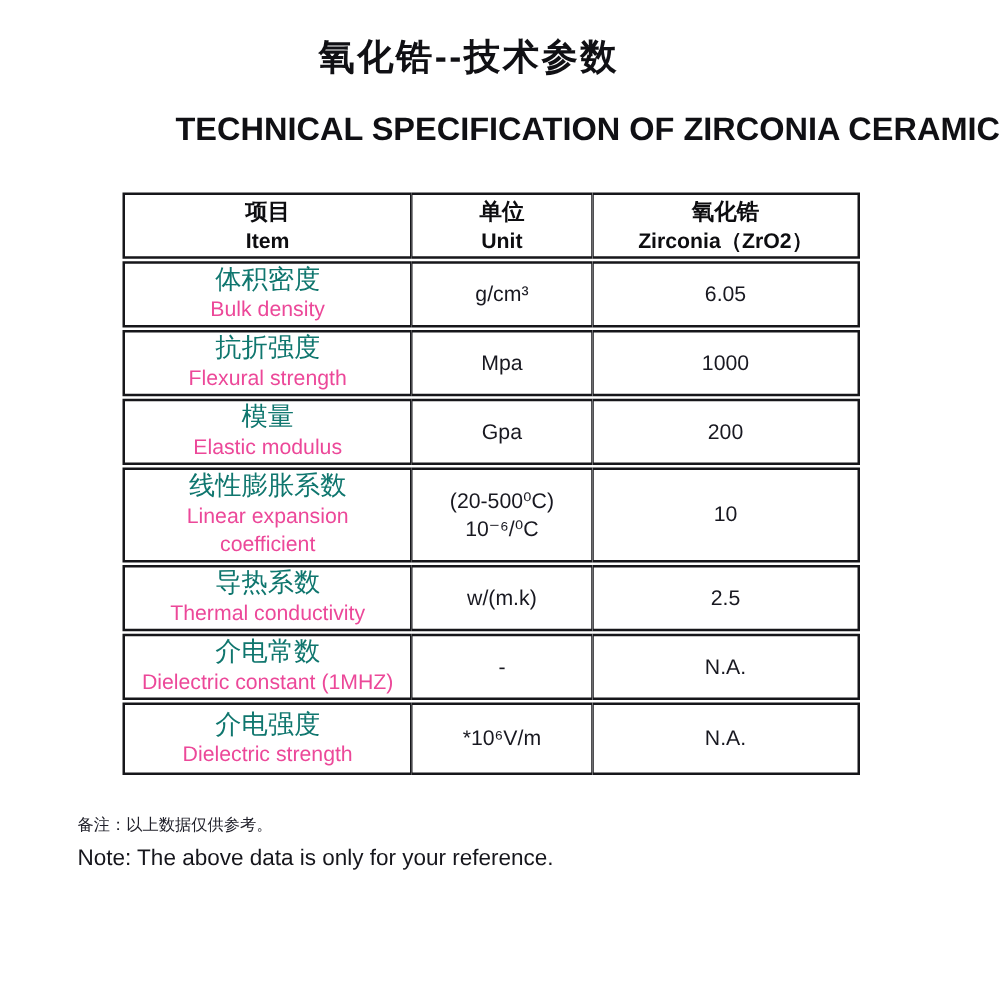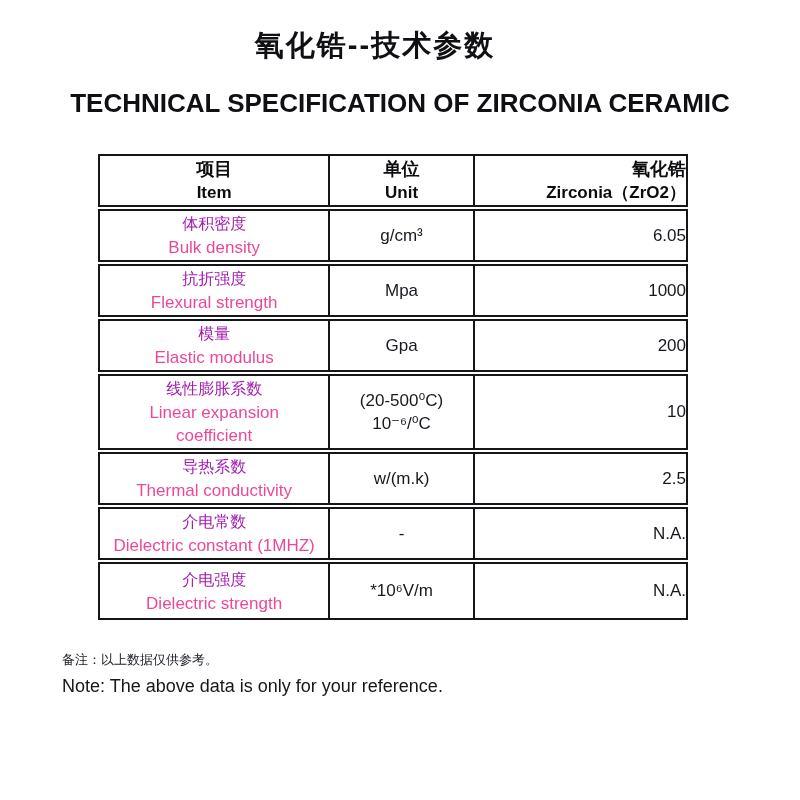--- a/index.html
+++ b/index.html
@@ -18,21 +18,21 @@
     position: relative;
     left: -25px;
     font-size: 29px;
     font-weight: bold;
     letter-spacing: 2px;
     color: #101014;
     font-family: "Liberation Sans", "DejaVu Sans", sans-serif;
   }
   .title-en {
     margin-top: 22px;
-    text-align: center;
+    text-align: right;
     font-size: 26px;
     font-weight: bold;
     letter-spacing: 0px;
     color: #101014;
     white-space: nowrap;
   }
 
   table.spec {
     margin: 33px 0 0 98px;
     width: 590px;
@@ -47,29 +47,29 @@
   td {
     border: 2px solid #16161a;
     border-left-width: 1px;
     border-right-width: 1px;
     text-align: center;
     vertical-align: middle;
     padding: 1px 0;
     background: #ffffff;
   }
   td:first-child { border-left-width: 2px; }
-  td:last-child  { border-right-width: 2px; text-align: right; }
+  td:last-child  { border-right-width: 2px; }
 
   tr.hdr td { height: 47px; }
   tr.std td { height: 45px; }
   tr.tall td { height: 70px; }
   tr.last td { height: 52px; }
 
   .lines { white-space: pre-line; line-height: 23px; font-size: 17px; }
-  .zh-line { font-size: 16px; line-height: 24px; color: #a21caf; }
+  .zh-line { font-size: 21px; line-height: 24px; color: #0f766e; }
   .en-line { font-size: 17px; line-height: 23px; white-space: pre-line; color: #ec4899; }
 
   tr.hdr .zh-line { font-weight: bold; font-size: 18px; color: #0d0d10; }
   tr.hdr .en-line { font-weight: bold; font-size: 17px; color: #0d0d10; }
 
   .unit-cell, .value-cell { font-size: 17px; color: #181820; margin-top: 45px; }
 
   .notes { margin: 25px 0 0 62px; }
   .note-zh { font-size: 13px; line-height: 26px; color: #20202a; }
   .note-en { font-size: 18px; line-height: 26px; color: #16161c; }

